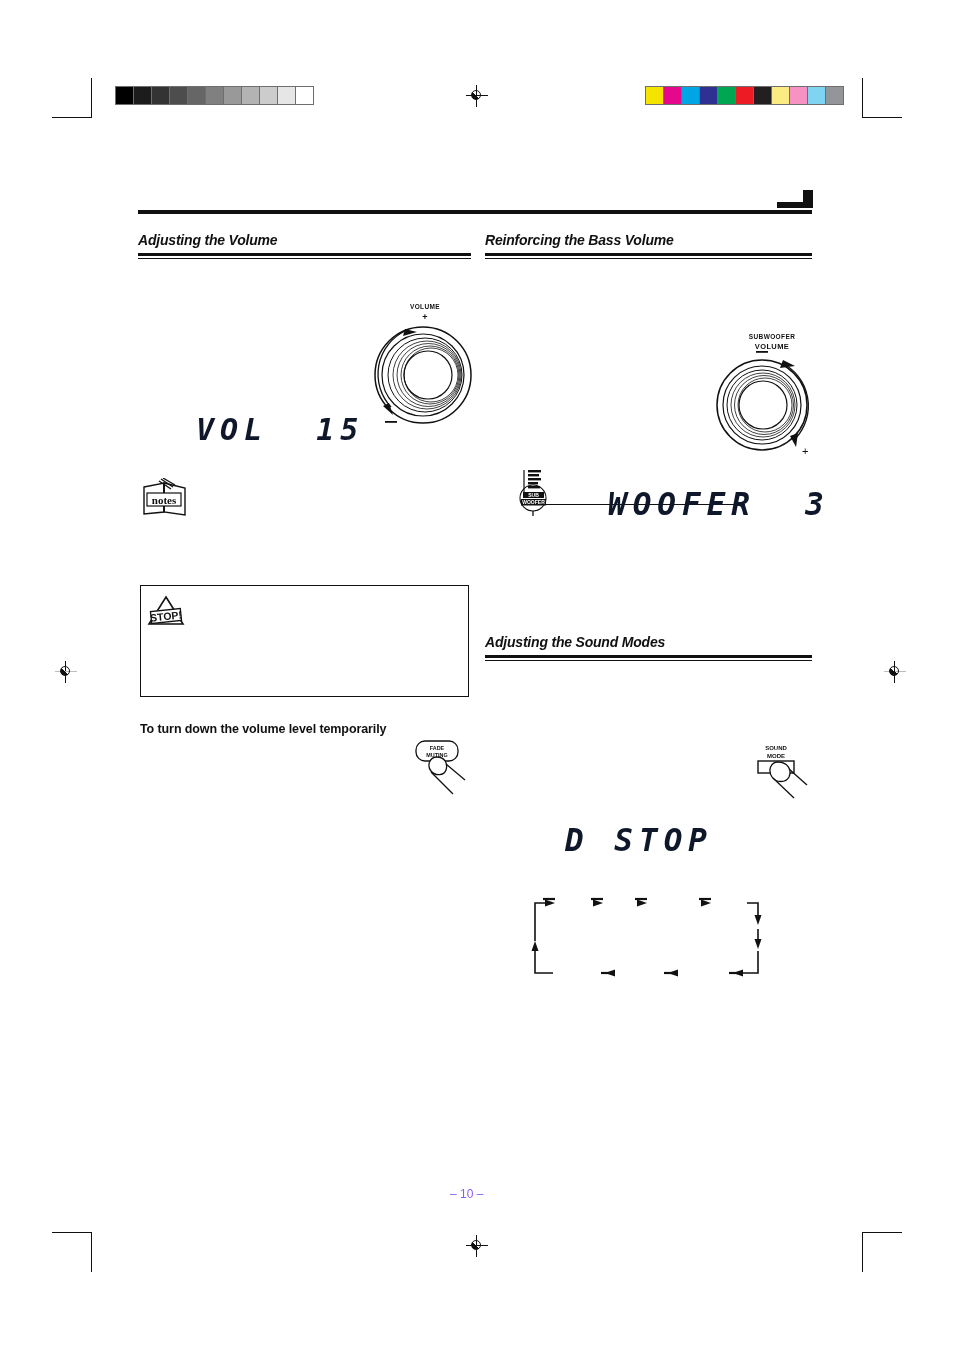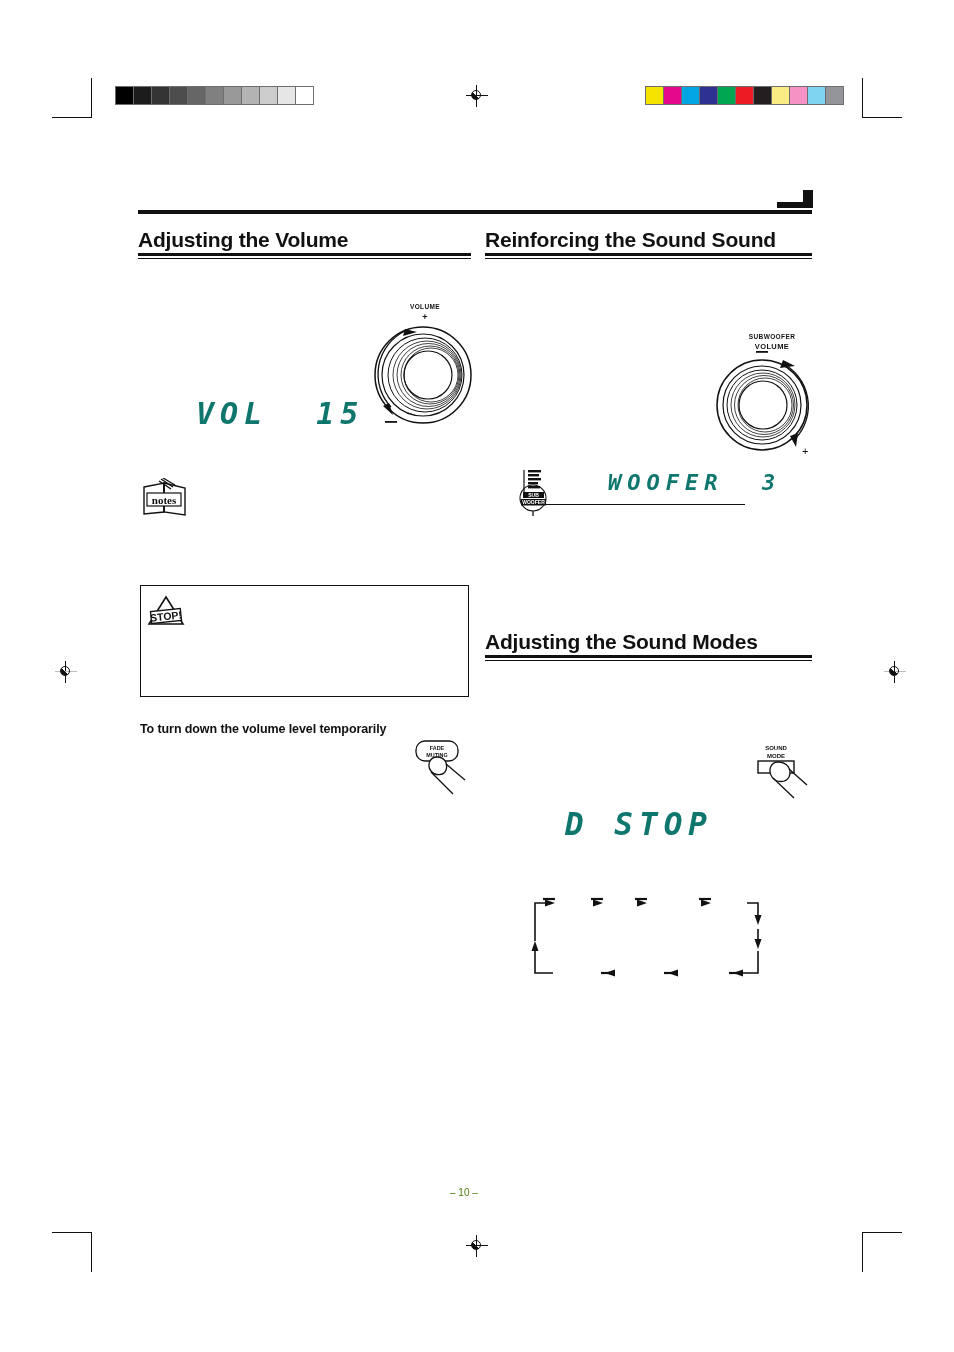--- a/index.html
+++ b/index.html
@@ -76,27 +76,28 @@
   .corner-flag {
     position: absolute;
   }
 
   
   .section {
     position: absolute;
   }
   .section h2 {
     margin: 0;
-    font-size: 21px;
+    font-size: 14px;
     font-weight: bold;
     letter-spacing: -0.2px;
     color: #111111;
     font-family: "Liberation Sans", sans-serif;
     line-height: 20px;
     white-space: nowrap;
+    font-style: italic;
   }
   .section .hr-thick {
     margin-top: 3px;
     height: 3px;
     background: #111111;
   }
   .section .hr-thin {
     margin-top: 1.5px;
     height: 1.5px;
     background: #111111;
@@ -109,24 +110,25 @@
     color: #111111;
     letter-spacing: -0.1px;
     white-space: nowrap;
   }
 
   
   .lcd {
     position: absolute;
     font-family: "DejaVu Sans Mono", monospace;
     font-weight: bold;
-    color: #0f766e;
+    color: #0f172a;
     font-style: italic;
     letter-spacing: 6px;
     white-space: pre;
+    margin-top: 16px;
   }
 
   
   .caution-box {
     position: absolute;
     border: 1.5px solid #111111;
     box-sizing: border-box;
     background: #ffffff;
   }
 
@@ -140,22 +142,22 @@
     color: #111;
     text-align: center;
     white-space: nowrap;
   }
 
   
   .icon-box { position: absolute; }
 
   .page-num {
     position: absolute;
-    font-size: 10px;
-    color: #4d7c0f;
+    font-size: 12px;
+    color: #8b5cf6;
     font-family: "Liberation Sans", sans-serif;
     white-space: nowrap;
   }
 
   
   .flow-slot {
     position: absolute;
     font-size: 10px;
     color: #ffffff;
     white-space: nowrap;
@@ -232,21 +234,21 @@
     <path d="M0,12 L26,12 L26,0 L36,0 L36,18 L0,18 Z" fill="#111111"></path>
   </svg>
 
   <div class="section" style="left:138px; top:230px; width:333px;">
     <h2>Adjusting the Volume</h2>
     <div class="hr-thick"></div>
     <div class="hr-thin"></div>
   </div>
 
   <div class="section" style="left:485px; top:230px; width:327px;">
-    <h2>Reinforcing the Sound Sound</h2>
+    <h2>Reinforcing the Bass Volume</h2>
     <div class="hr-thick"></div>
     <div class="hr-thin"></div>
   </div>
 
   <div class="knob-wrap" style="left:365px; top:303px; width:120px; height:125px;">
     <div class="knob-label" style="left:25px; top:0px; width:70px;">VOLUME</div>
     <div class="knob-label" style="left:25px; top:9px; width:70px; font-size:9px;">+</div>
     <svg width="120" height="125" viewBox="0 0 120 125">
       <g fill="none" stroke="#111111">
         <circle cx="58" cy="72" r="48" stroke-width="1.5"></circle>
@@ -347,21 +349,21 @@
       <circle cx="19" cy="32" r="13" fill="none" stroke="#111111" stroke-width="1.1"></circle>
       <rect x="9" y="26" width="21" height="6" fill="#111111"></rect>
       <text x="19.5" y="31" font-family="Liberation Sans, sans-serif" font-size="5" font-weight="bold" fill="#ffffff" text-anchor="middle">SUB</text>
       <rect x="7" y="33" width="25" height="6.5" fill="#111111"></rect>
       <text x="19.5" y="38.3" font-family="Liberation Sans, sans-serif" font-size="5" font-weight="bold" fill="#ffffff" text-anchor="middle">WOOFER</text>
       <path d="M19,45 L19,52" stroke="#111111" stroke-width="1.3" fill="none"></path>
     </svg>
   </div>
   <div class="crop-line" style="left:540px; top:504px; width:205px; height:1.4px;"></div>
 
-  <div class="lcd" style="left:608px; top:470px; font-size:22px;">WOOFER  3</div>
+  <div class="lcd" style="left:608px; top:470px; font-size:31px;">WOOFER  3</div>
 
   <div class="section" style="left:485px; top:632px; width:327px;">
     <h2>Adjusting the Sound Modes</h2>
     <div class="hr-thick"></div>
     <div class="hr-thin"></div>
   </div>
 
   <div class="icon-box" style="left:750px; top:740px;">
     <svg width="62" height="60" viewBox="0 0 62 60">
       <text x="26" y="10" font-family="Liberation Sans, sans-serif" font-size="6" font-weight="bold" fill="#111111" text-anchor="middle">SOUND</text>

